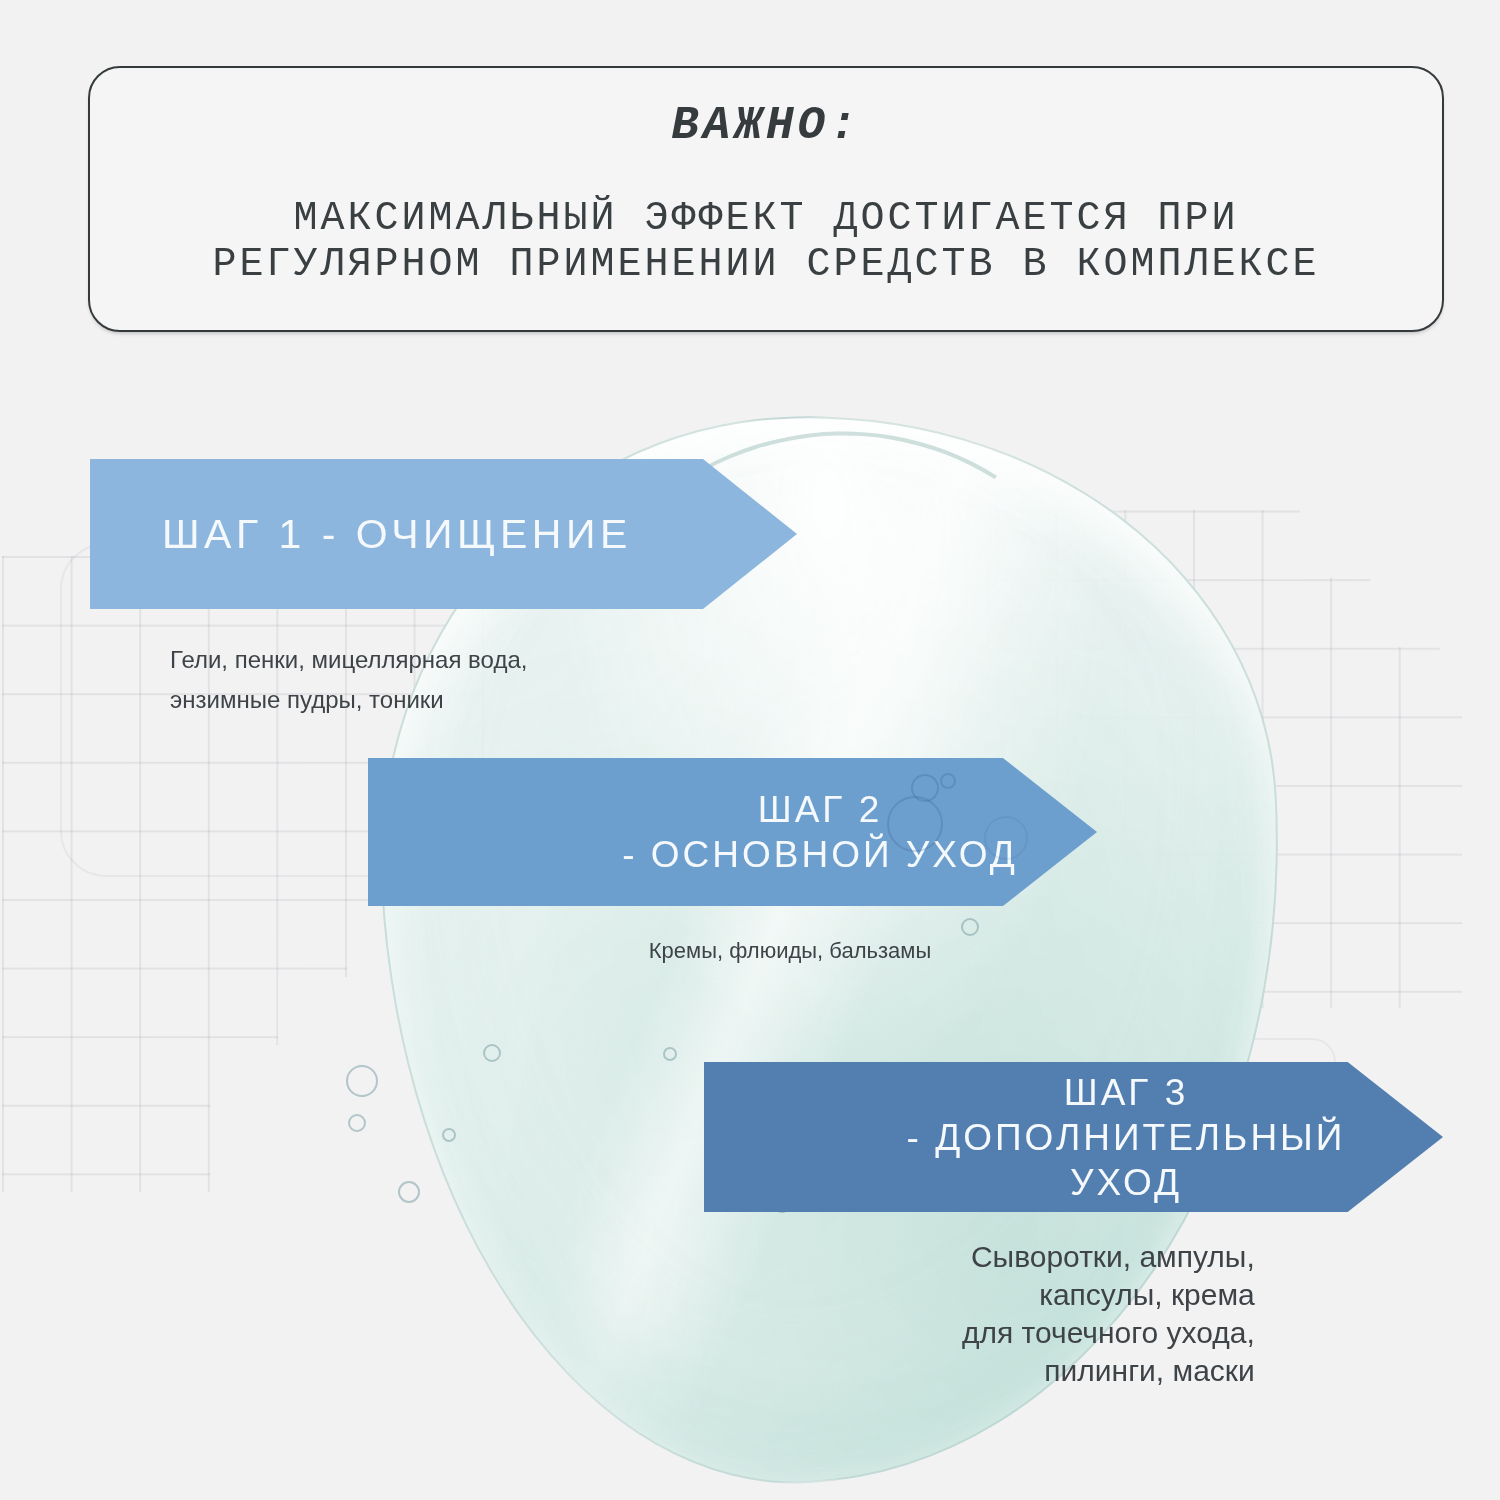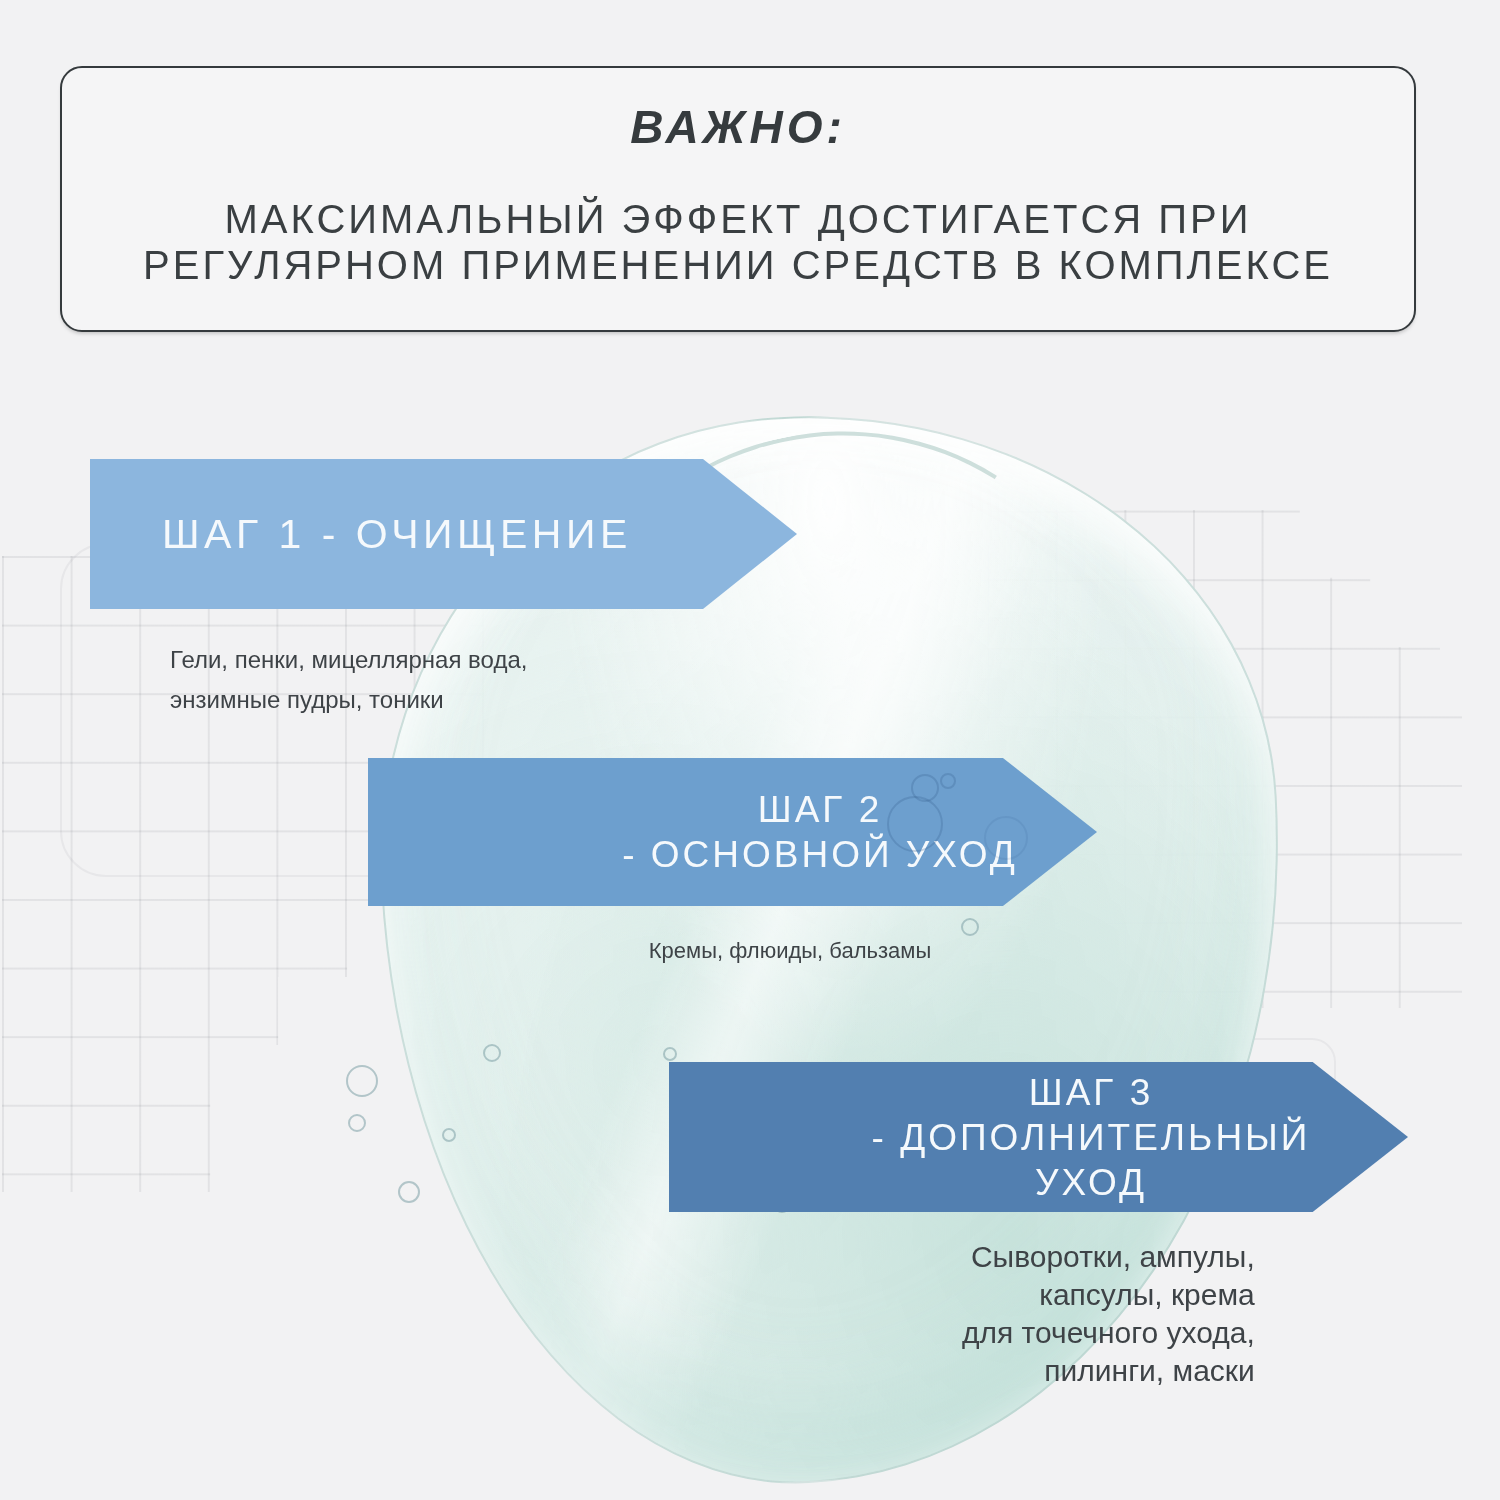--- a/index.html
+++ b/index.html
@@ -35,35 +35,35 @@
       inset 0 28px 48px rgba(255,255,255,0.9),
       inset 0 -65px 95px rgba(183,219,211,0.5),
       inset 28px 0 60px rgba(255,255,255,0.5);}
   .blob-arc{position:absolute;z-index:2;left:555px;top:432px;width:560px;height:540px;
     border-radius:50%;border:4px solid transparent;border-top:4px solid rgba(185,210,205,0.7);
     transform:rotate(-12deg);}
   .bubble{position:absolute;border-radius:50%;z-index:3;border:2px solid rgba(125,160,165,0.55);}
   .bubble-blue{z-index:5;border:2px solid rgba(50,90,140,0.25);}
 
   
-  .notice{position:absolute;z-index:6;left:60px;top:66px;width:1352px;height:262px;
-    border:2px solid #353a3d;border-radius:22px;background:#f5f5f6;
-    box-shadow:0 3px 4px -2px rgba(0,0,0,0.25);}
+  .notice{position:absolute;z-index:6;left:88px;top:66px;width:1352px;height:262px;
+    border:2px solid #353a3d;border-radius:32px;background:#f5f5f6;
+    box-shadow:0 3px 4px -2px rgba(0,0,0,0.25);font-family:Liberation Mono, monospace;}
   .notice-title{position:absolute;left:0;top:32px;width:100%;text-align:center;
     font-size:46px;font-style:italic;font-weight:600;letter-spacing:4px;color:#363b3e;}
   .notice-body{position:absolute;left:0;top:128px;width:100%;text-align:center;
     font-size:40px;line-height:46px;letter-spacing:3px;color:#3a3f42;white-space:pre-line;}
 
   
   .arrow{position:absolute;z-index:4;display:flex;align-items:center;}
   .arrow-1{left:90px;top:459px;width:707px;height:150px;
     clip-path:polygon(0 0,86.7% 0,100% 50%,86.7% 100%,0 100%);}
   .arrow-2{left:368px;top:758px;width:729px;height:148px;
     clip-path:polygon(0 0,87.1% 0,100% 50%,87.1% 100%,0 100%);}
-  .arrow-3{left:669px;top:1062px;width:739px;height:150px;
+  .arrow-3{left:704px;top:1062px;width:739px;height:150px;
     clip-path:polygon(0 0,87.1% 0,100% 50%,87.1% 100%,0 100%);}
   .arrow-label{width:100%;color:#f5f9fc;white-space:pre-line;}
   .arrow-1 .arrow-label{padding-left:30px;text-align:left;font-size:41px;letter-spacing:4.5px;margin-left:42px;}
   .arrow-2 .arrow-label{padding-left:175px;text-align:center;font-size:37px;line-height:45px;letter-spacing:3px;}
   .arrow-3 .arrow-label{padding-left:105px;text-align:center;font-size:37px;line-height:45px;letter-spacing:3px;}
 
   .step-desc{position:absolute;z-index:6;color:#3e4347;white-space:pre-line;}
   .desc-1{left:170px;top:640px;font-size:24px;line-height:40px;text-align:left;}
   .desc-2{left:540px;top:932px;width:500px;font-size:22px;line-height:38px;text-align:center;}
   .desc-3{left:962px;top:1238px;font-size:30px;line-height:38px;text-align:right;}

